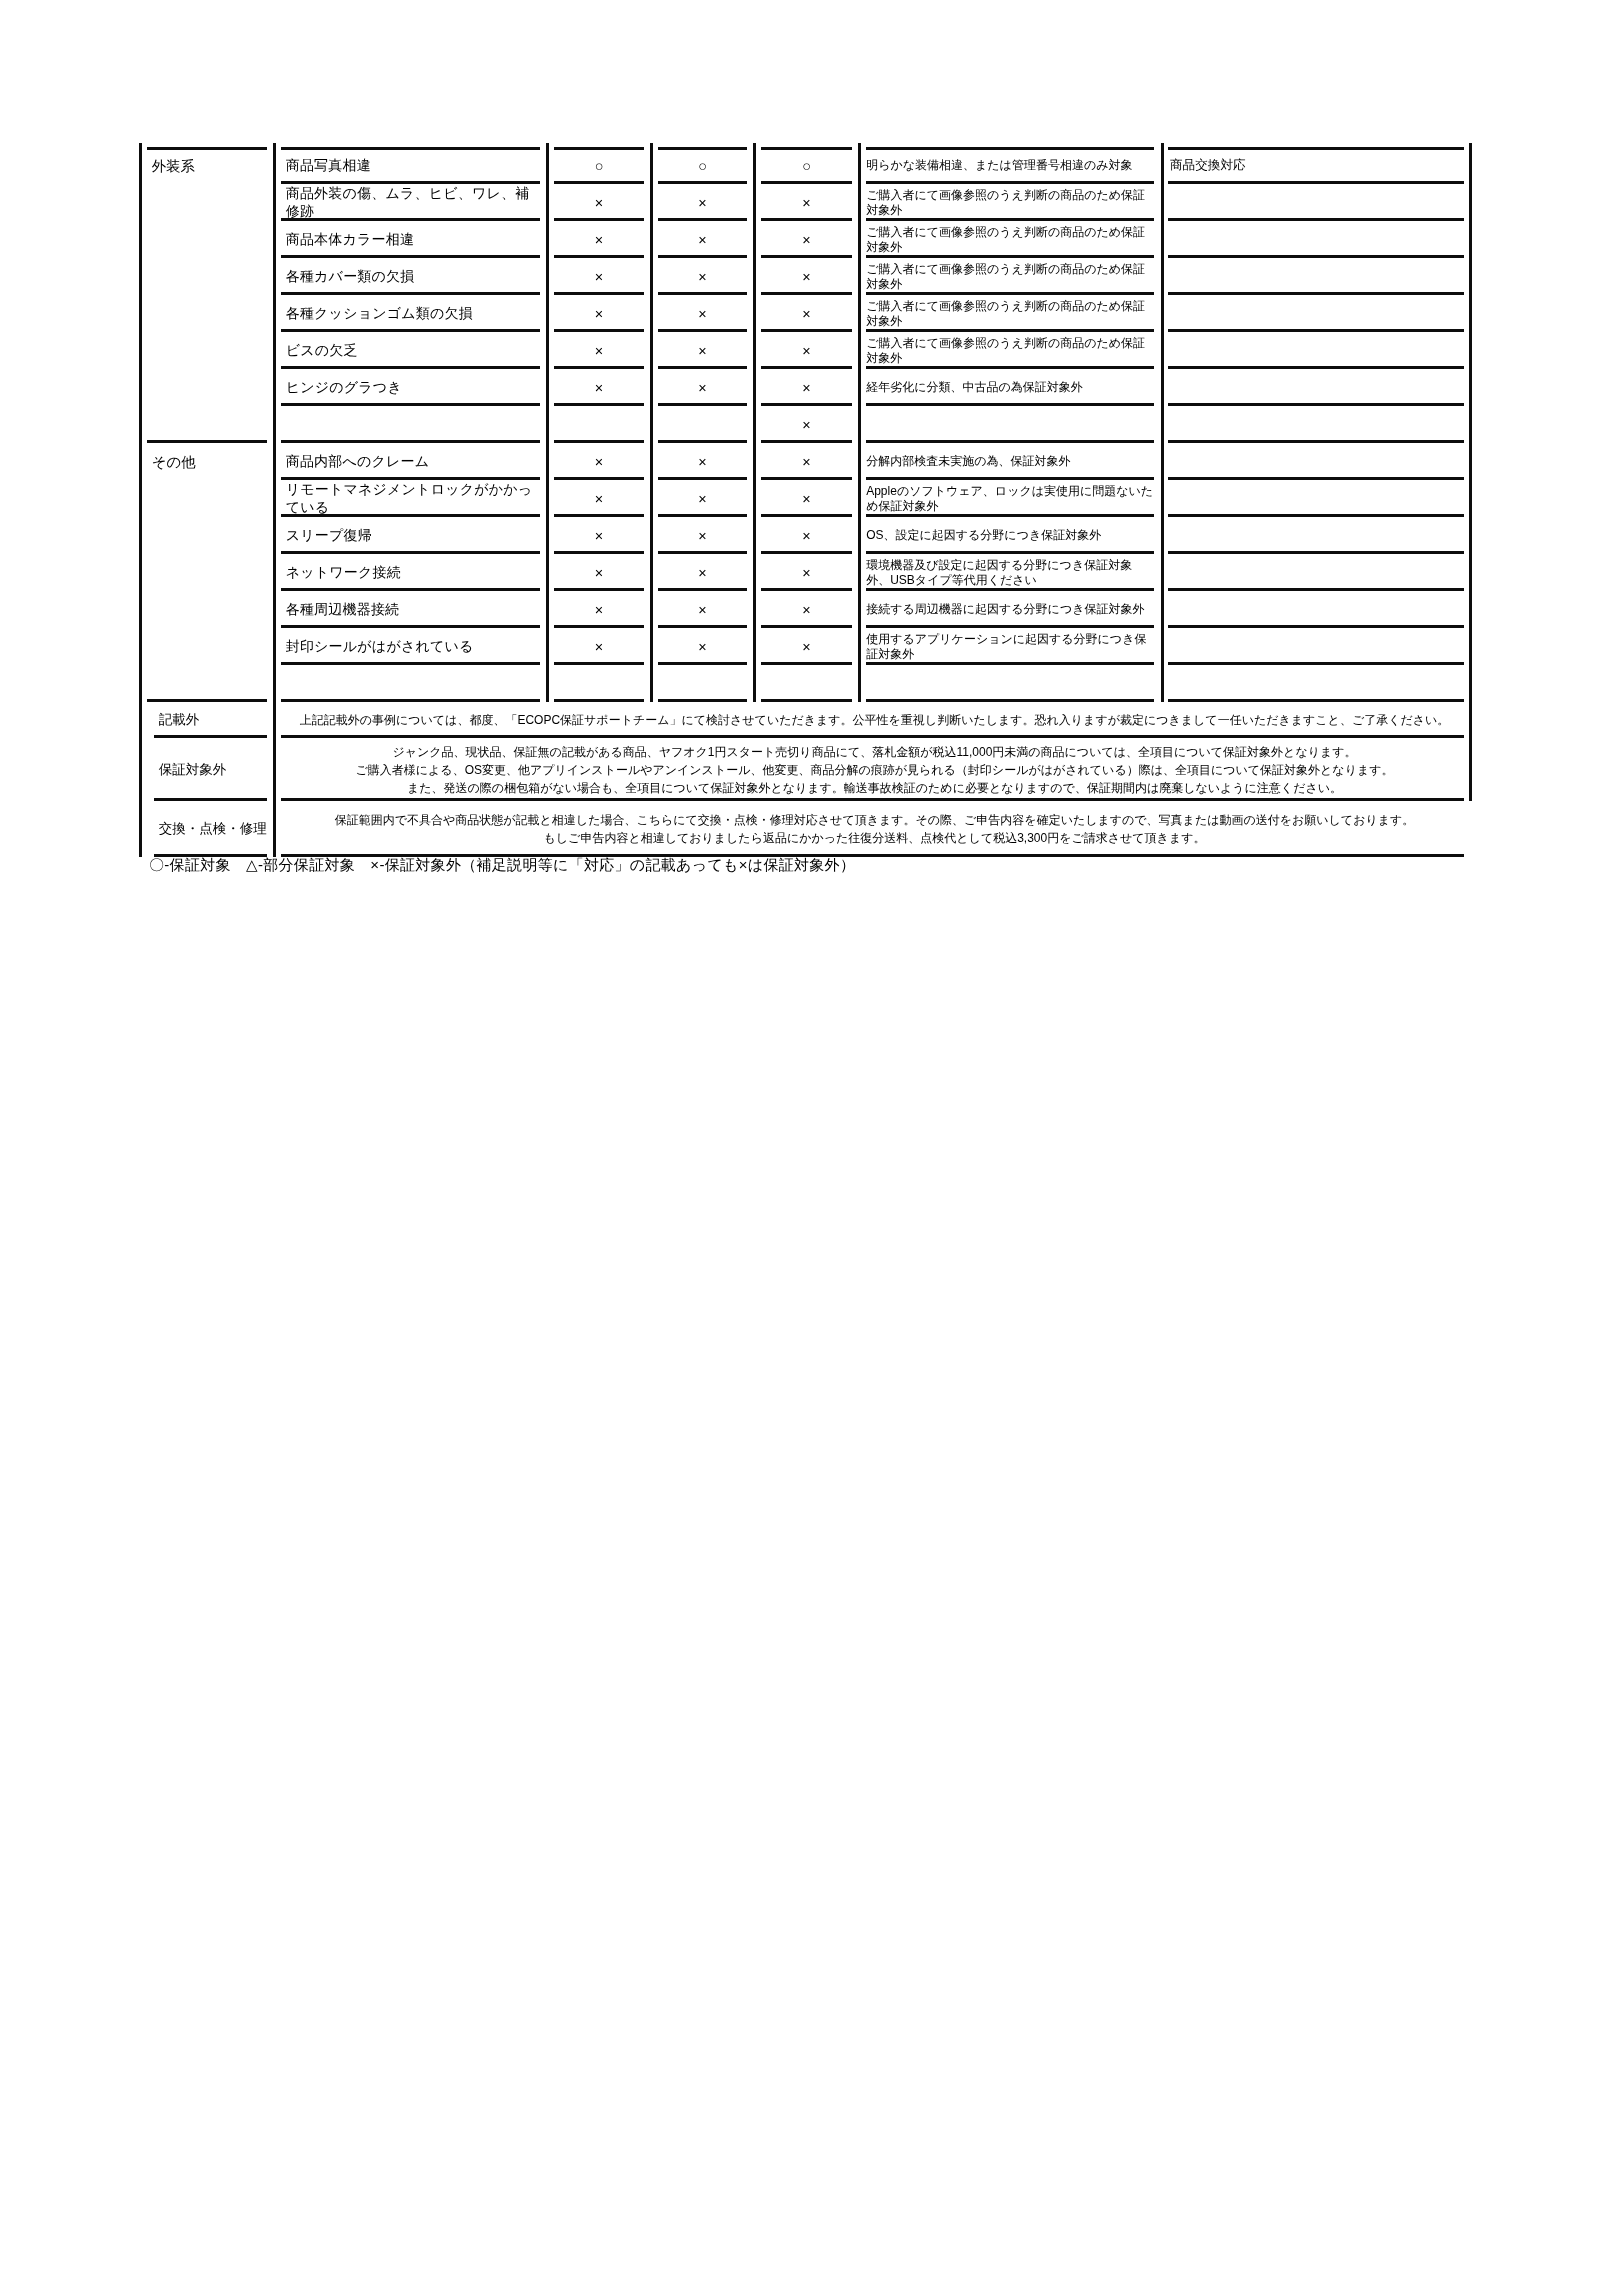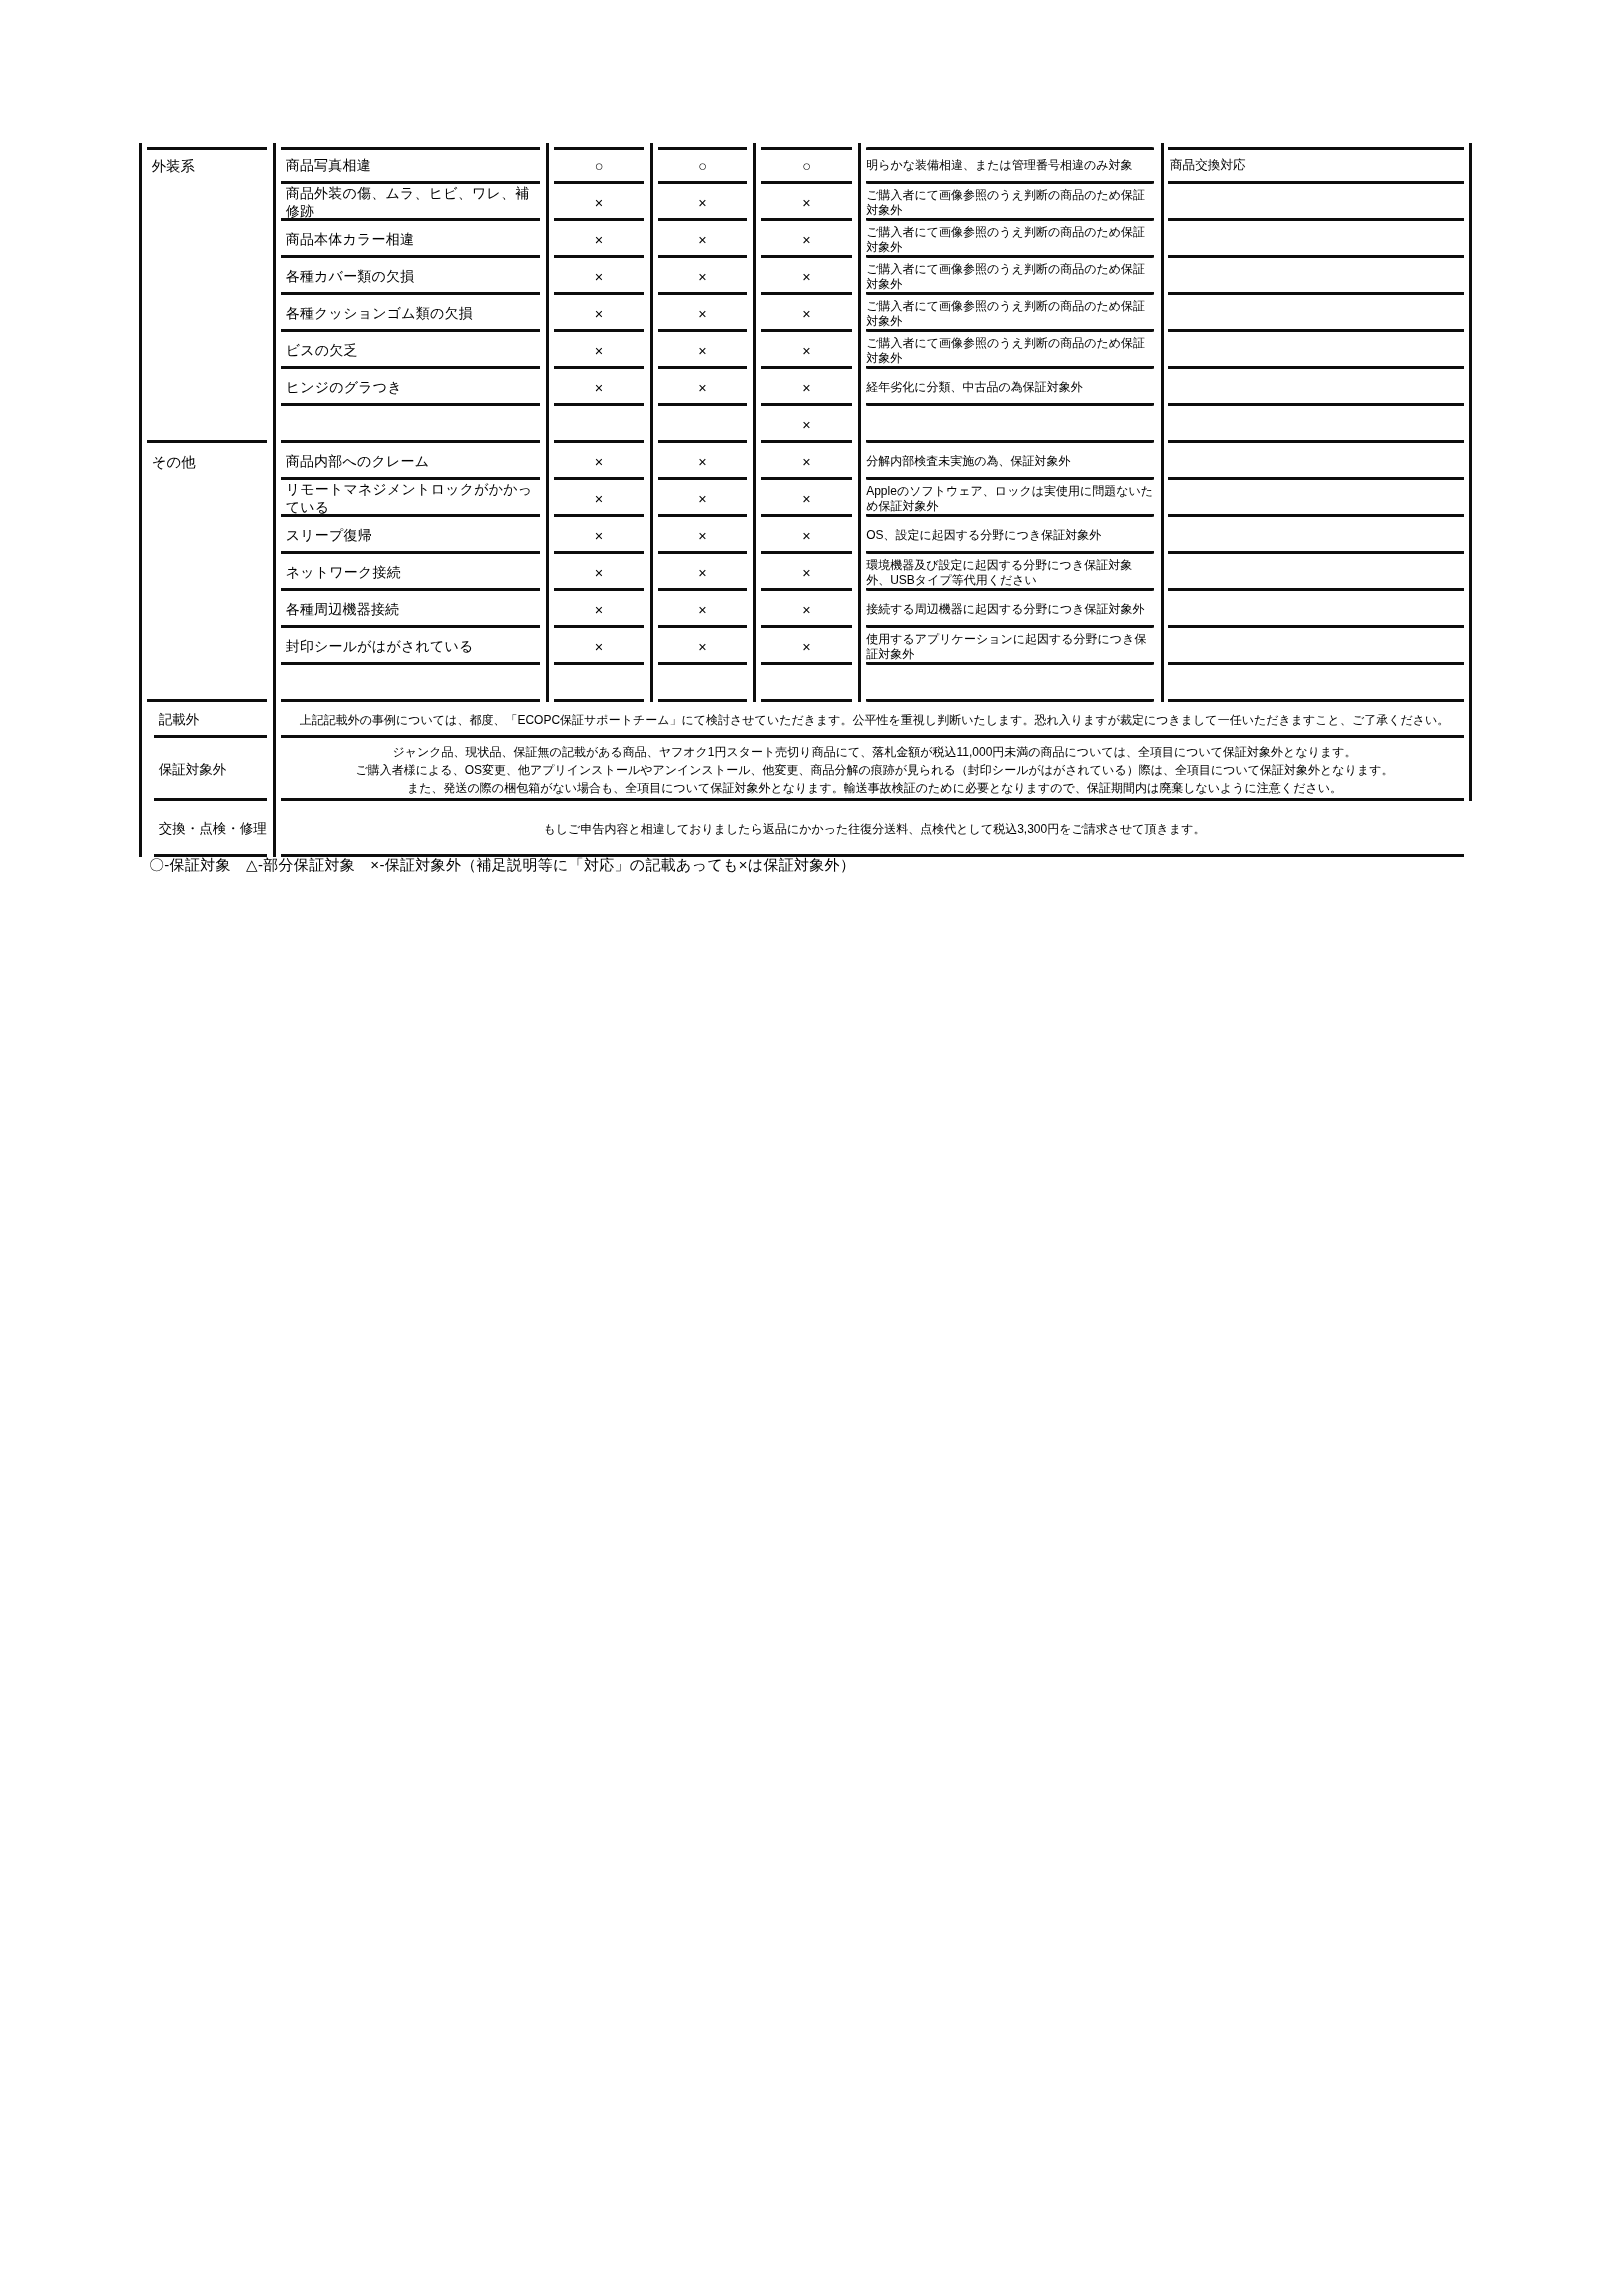--- a/index.html
+++ b/index.html
@@ -76,21 +76,20 @@
   }
   .sym {
     justify-content: center;
     font-size: 14.4px;
   }
   .comment {
     padding: 0 7.2px;
     font-size: 12px;
     line-height: 15px;
     box-sizing: border-box;
-    border-radius: 9px;
   }
   .extra {
     padding: 0 7.2px 0 9px;
     font-size: 12.6px;
     box-sizing: border-box;
   }
   .ftext {
     padding: 0 6px 0 10px;
     font-size: 12px;
     line-height: 18px;
@@ -225,20 +224,21 @@
         <div class="cell fcat">保証対象外</div>
         <div class="cell ftext">
           <div>ジャンク品、現状品、保証無の記載がある商品、ヤフオク1円スタート売切り商品にて、落札金額が税込11,000円未満の商品については、全項目について保証対象外となります。</div>
           <div>ご購入者様による、OS変更、他アプリインストールやアンインストール、他変更、商品分解の痕跡が見られる（封印シールがはがされている）際は、全項目について保証対象外となります。</div>
           <div>また、発送の際の梱包箱がない場合も、全項目について保証対象外となります。輸送事故検証のために必要となりますので、保証期間内は廃棄しないように注意ください。</div>
         </div>
       </div>
       <div class="fgrid" style="grid-template-rows: 56px;">
         <div class="cell fcat">交換・点検・修理</div>
         <div class="cell ftext">
+          <div>保証範囲内で不具合や商品状態が記載と相違した場合、こちらにて交換・点検・修理対応させて頂きます。その際、ご申告内容を確定いたしますので、写真または動画の送付をお願いしております。</div>
           <div>もしご申告内容と相違しておりましたら返品にかかった往復分送料、点検代として税込3,300円をご請求させて頂きます。</div>
         </div>
       </div>
       <div class="vl" style="left: -0.9px; height: 714px;"></div>
       <div class="vl" style="left: 133px; height: 714px;"></div>
       <div class="vl" style="left: 406px; height: 559px;"></div>
       <div class="vl" style="left: 510px; height: 559px;"></div>
       <div class="vl" style="left: 613px; height: 559px;"></div>
       <div class="vl" style="left: 718px; height: 559px;"></div>
       <div class="vl" style="left: 1021px; height: 559px;"></div>

